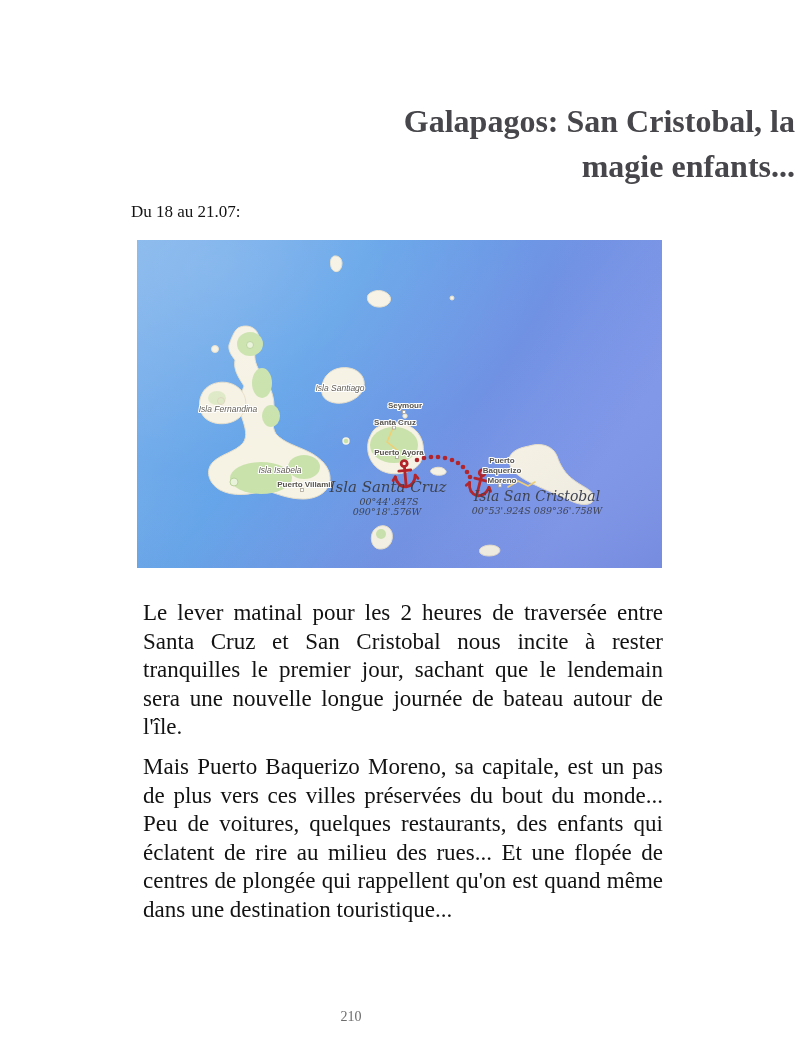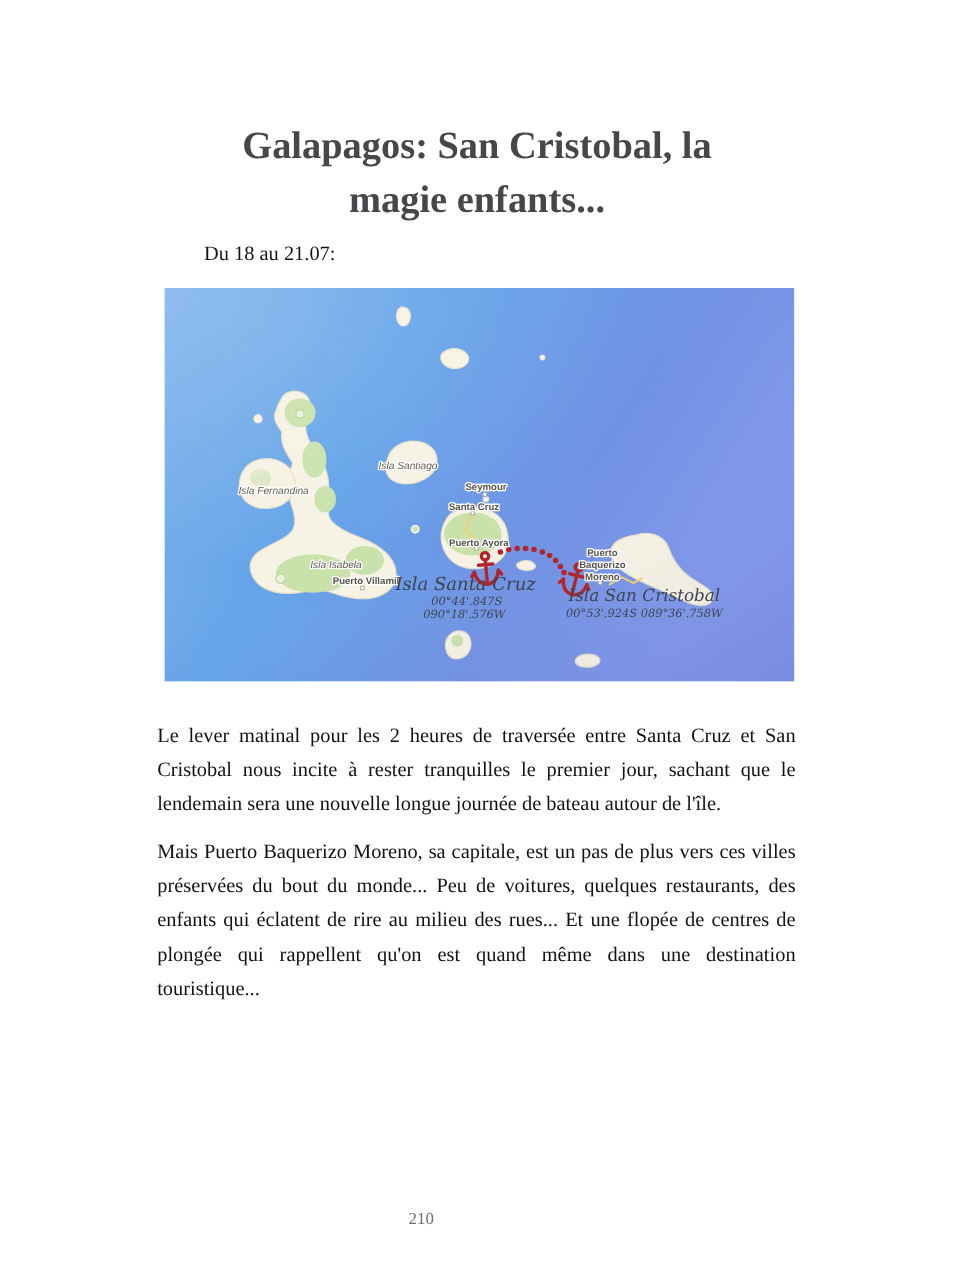--- a/index.html
+++ b/index.html
@@ -1,31 +1,31 @@
 <!DOCTYPE html>
 <html><head>
 <meta charset="utf-8">
 <style>
   html,body { margin:0; padding:0; }
   body {
     width:795px; height:1063px; background:#ffffff; position:relative;
     font-family:"Liberation Serif", serif; overflow:hidden;
   }
   .title {
-    position:absolute; top:99px; left:0; width:795px; text-align:center;
+    position:absolute; top:99px; left:0; width:795px; text-align:right;
     font-weight:bold; font-size:32px; line-height:45px; color:#47474b;
   }
   .subtitle {
-    position:absolute; top:202px; left:131px; font-size:17px; color:#141414;margin-left:39px;
+    position:absolute; top:202px; left:131px; font-size:17px; color:#141414;
   }
   .map-wrap { position:absolute; top:240px; left:137px; width:525px; height:328px; }
   .map-wrap svg { display:block; }
   .body-text { position:absolute; top:599px; left:131px; width:532px; }
   .body-text p {
-    margin:0 0 11px 0; font-size:17px; line-height:28.6px; color:#121212;
+    margin:0 0 11px 12px; font-size:23px; line-height:28.6px; color:#121212;
     text-align:justify;
   }
   .pagenum {
     position:absolute; top:1009px; left:0; width:702px; text-align:center;
     font-size:14px; color:#6d6d6d;
   }
   
   .lbl-island {
     font-family:"Liberation Sans", sans-serif; font-style:italic; font-size:8.5px;
     fill:#5e5950; stroke:#ffffff; stroke-width:2.2px; paint-order:stroke;

